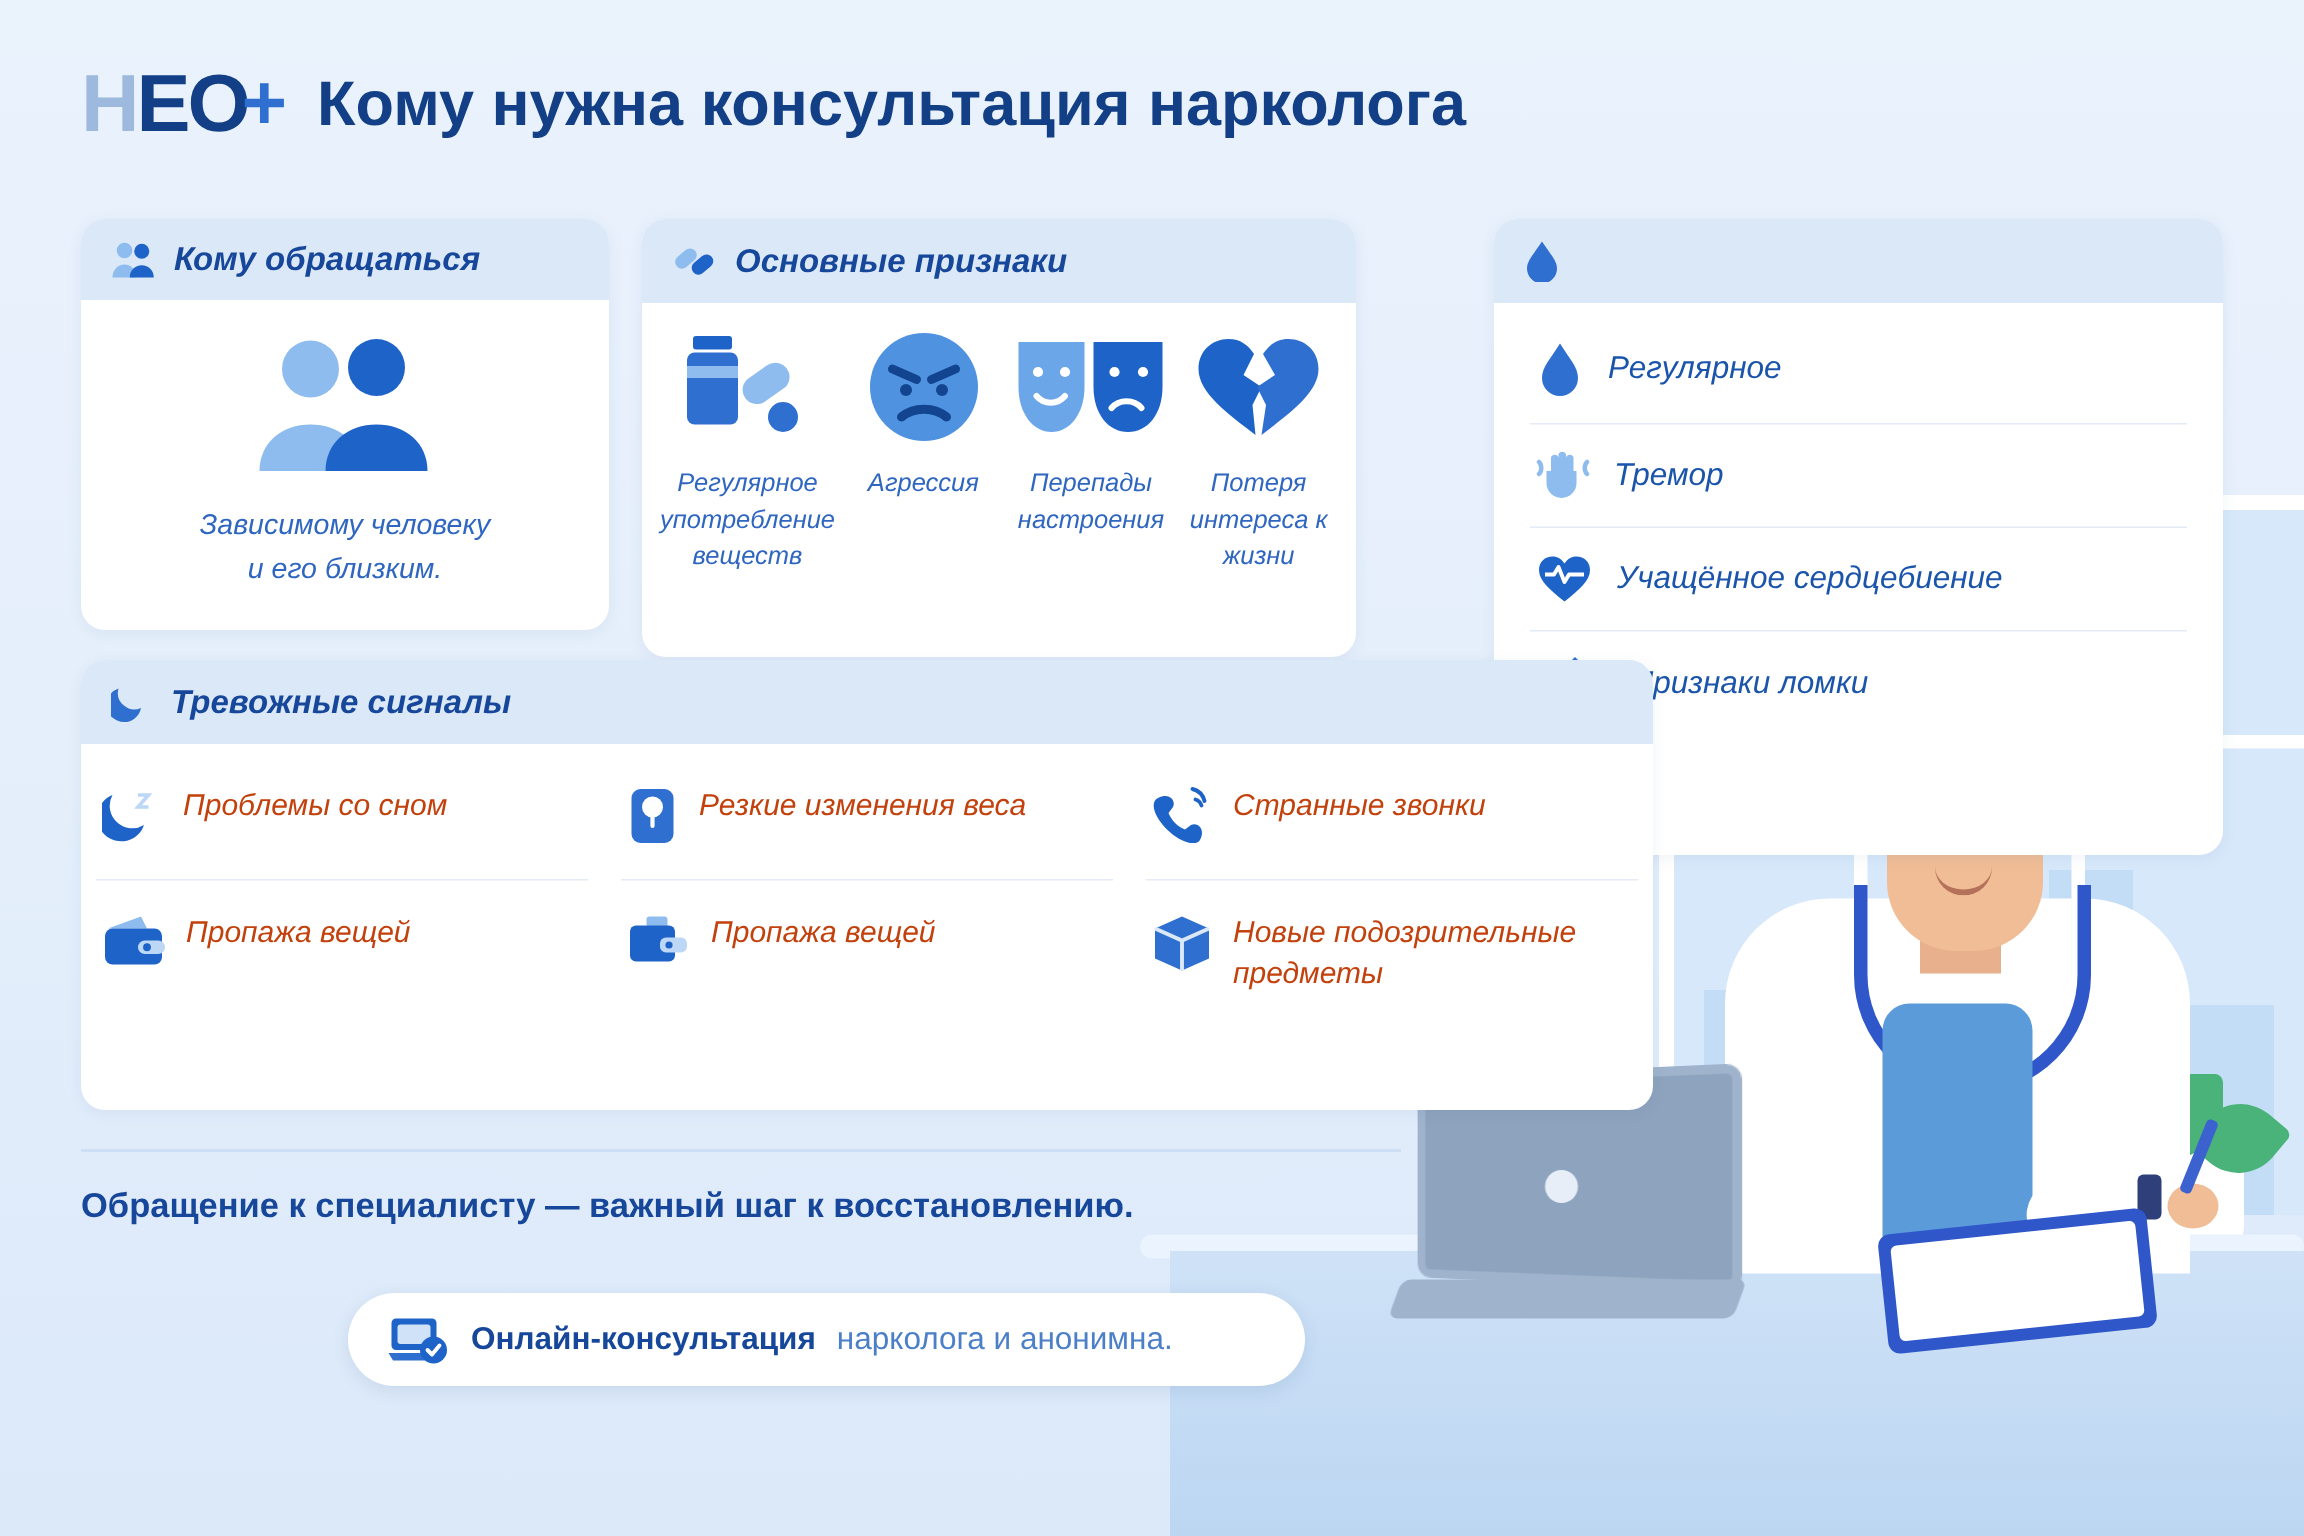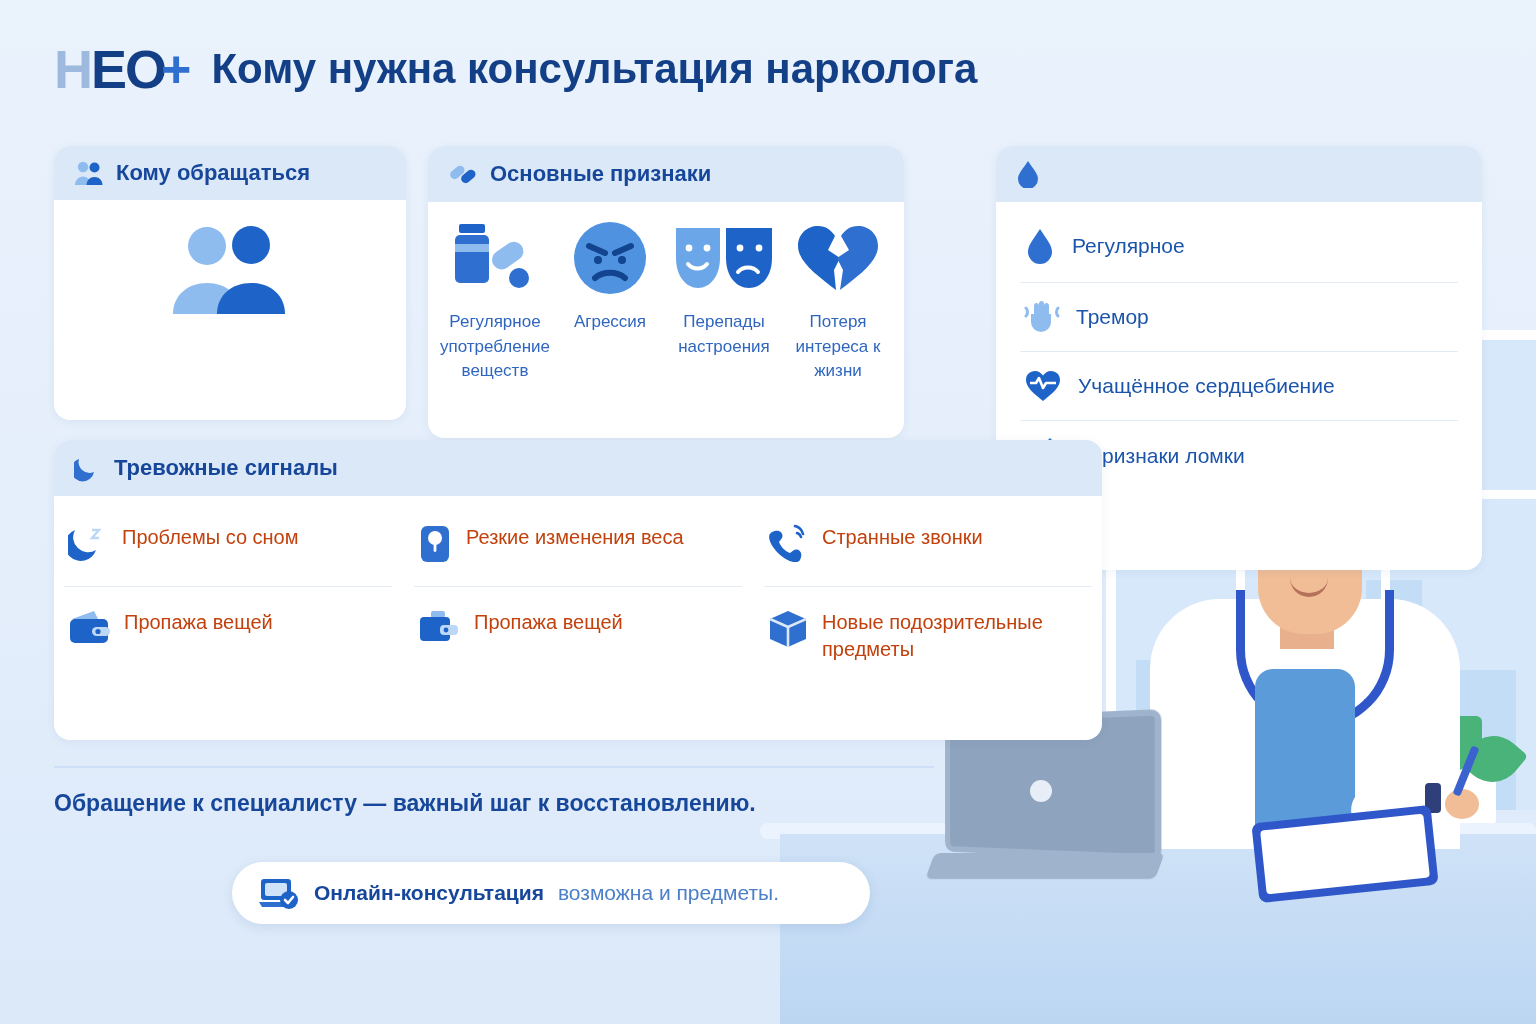--- a/index.html
+++ b/index.html
@@ -155,20 +155,21 @@
   .logo .plus { color: #2f6fd0; font-size: 52px; margin-left: -4px; }
   .title { font-size: 42px; font-weight: bold; color: #123f86; }
 
   
   .card {
     position: absolute;
     background: #ffffff;
     border-radius: 16px;
     box-shadow: 0 2px 10px rgba(40,80,140,.07);
     overflow: hidden;
+    font-style: italic;
   }
   .card-head {
     background: #dbe8f8;
     display: flex;
     align-items: center;
     gap: 12px;
     padding: 14px 20px;
   }
   .card-head .h-text { font-size: 22px; font-weight: bold; color: #17479a; }
   .card-body { padding: 16px 20px; }
@@ -288,20 +289,24 @@
   </div>
   <div class="card-body who-body">
     <span class="icon">
       <svg width="130" height="88" viewBox="0 0 130 88">
         <circle cx="42" cy="20" r="19" fill="#8ebcee"></circle>
         <path d="M8 88c0-19 15-31 34-31s34 12 34 31z" fill="#8ebcee"></path>
         <circle cx="86" cy="19" r="19" fill="#1e63c8"></circle>
         <path d="M52 88c0-19 15-31 34-31s34 12 34 31z" fill="#1e63c8"></path>
       </svg>
     </span>
+    <div class="who-text">
+      <div>Зависимому человеку</div>
+      <div>и его близким.</div>
+    </div>
   </div>
 </div>
 
 <div class="card c-signs">
   <div class="card-head">
     <span class="icon">
       <svg width="30" height="28" viewBox="0 0 30 28">
           <rect x="1" y="8" width="16" height="9" rx="4.5" transform="rotate(-40 9 12)" fill="#8ebcee"></rect>
           <rect x="12" y="12" width="16" height="9" rx="4.5" transform="rotate(-40 20 16)" fill="#1e63c8"></rect>
         </svg>
@@ -505,14 +510,14 @@
   <span class="icon">
     <svg width="42" height="34" viewBox="0 0 42 34">
       <rect x="3" y="3" width="30" height="21" rx="3" fill="#1e63c8"></rect>
       <rect x="7" y="7" width="22" height="13" rx="2" fill="#cfe2f8"></rect>
       <path d="M1 26h34l-3 5H4z" fill="#2f6fd0"></path>
       <circle cx="31" cy="24" r="9" fill="#1e63c8"></circle>
       <path d="M27 24l3 3 5-6" stroke="#fff" stroke-width="2.6" fill="none" stroke-linecap="round" stroke-linejoin="round"></path>
     </svg>
   </span>
   <span class="strong">Онлайн-консультация</span>
-  <span class="light">возможна и предметы.</span>
+  <span class="light">нарколога и анонимна.</span>
 </div>
 
 </body></html>

